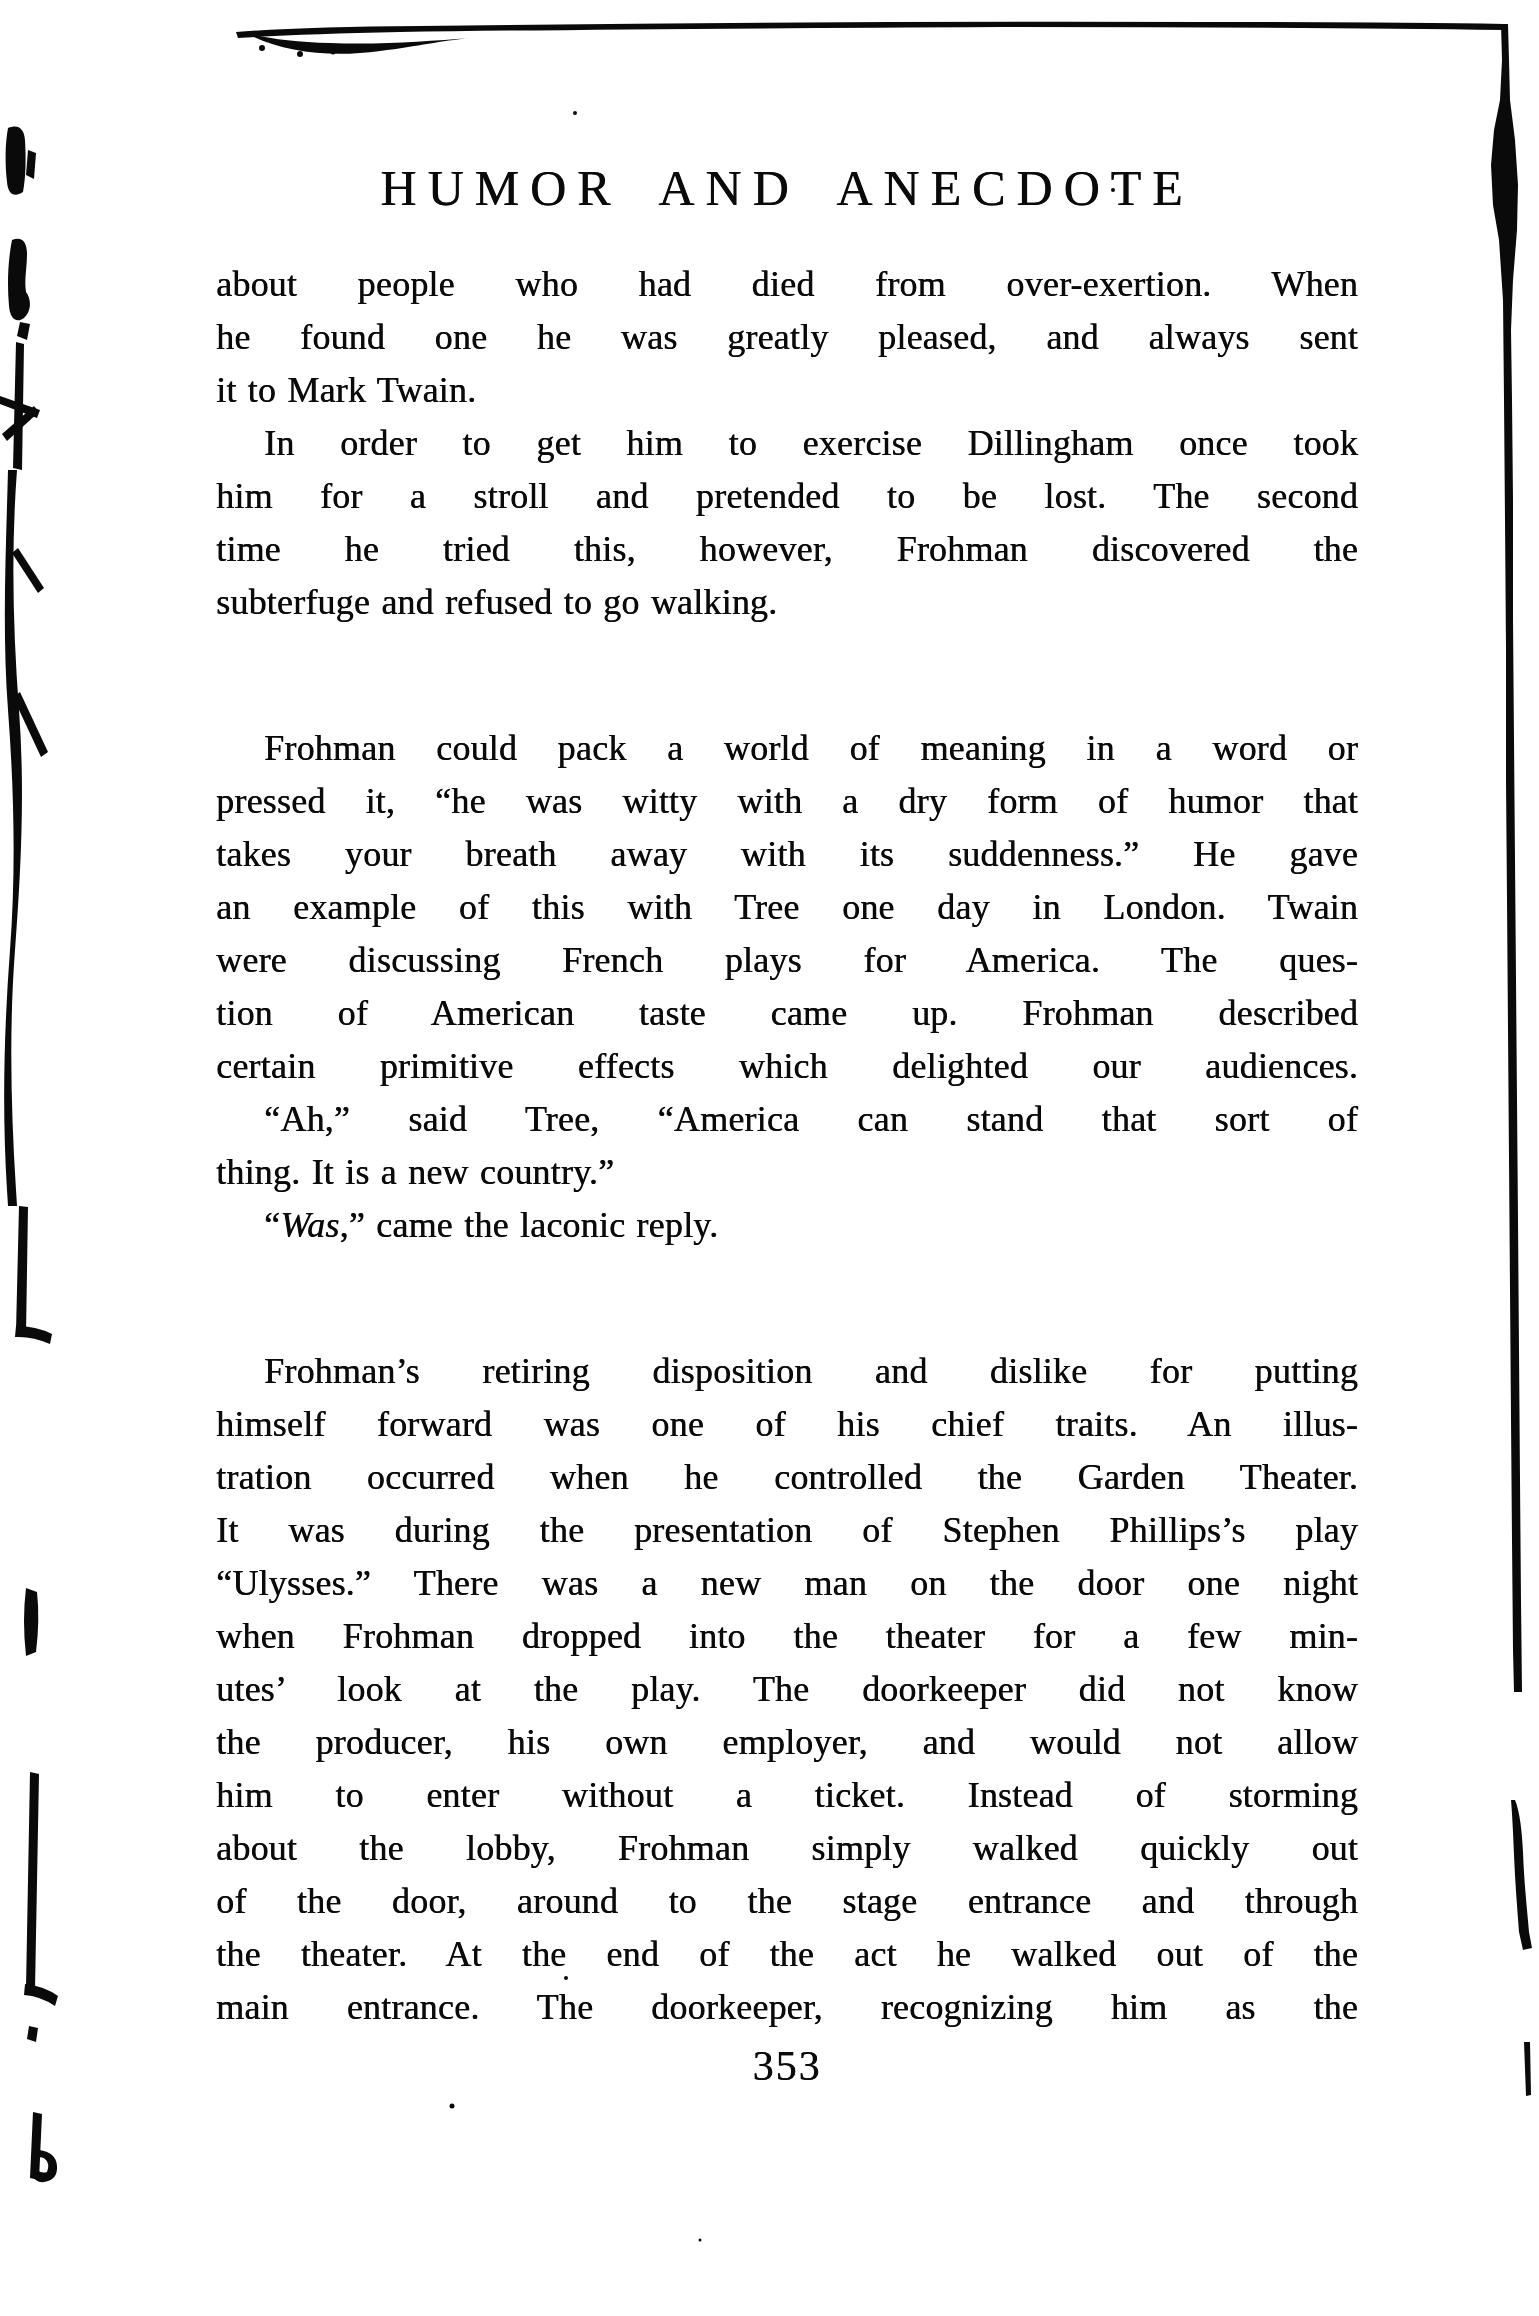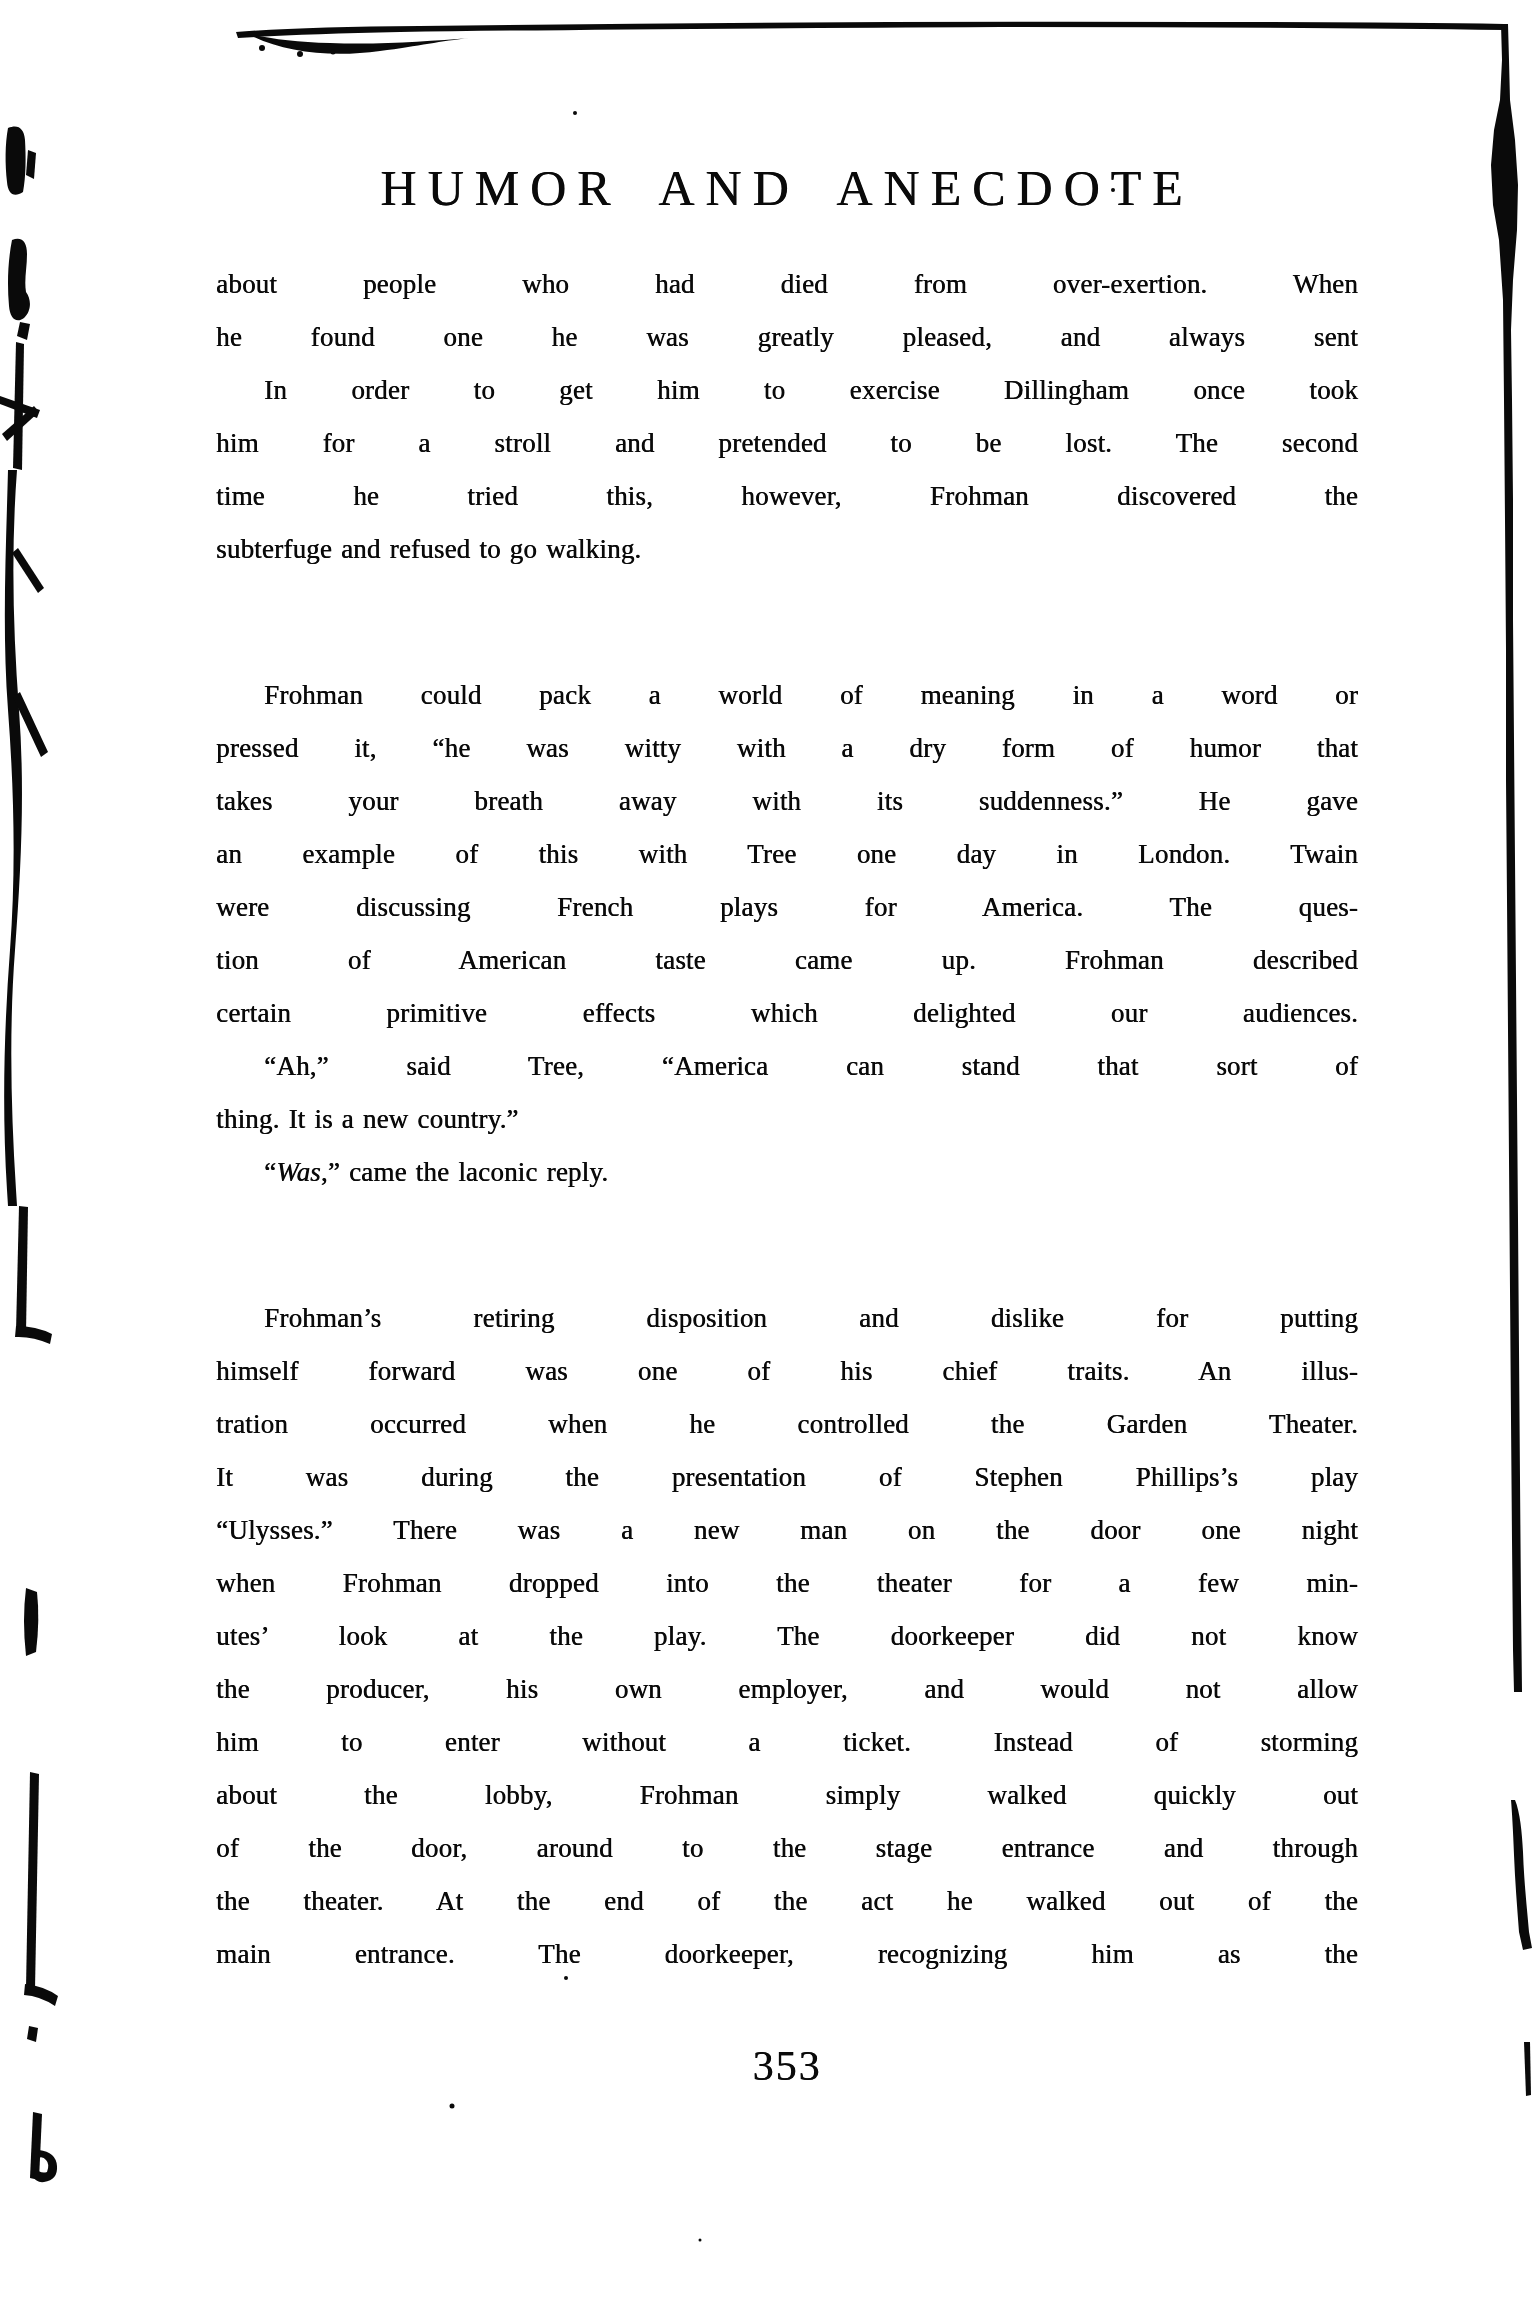--- a/index.html
+++ b/index.html
@@ -15,21 +15,21 @@
   .page-title{
     position:absolute;left:216px;top:158px;width:1142px;
     margin:0;text-align:center;
     font-size:50px;font-weight:normal;line-height:60px;
     letter-spacing:0.22em;word-spacing:0.32em;
     text-shadow:0.5px 0 0 currentColor;
     white-space:nowrap;
   }
   .page-text{
     position:absolute;left:216px;top:258px;width:1142px;
-    font-size:27px;line-height:53px;
+    font-size:36px;line-height:53px;
     text-shadow:0.5px 0 0 currentColor;
     letter-spacing:0.2px;word-spacing:2px;
   }
   .para{margin:0;}
   .para.gap{margin-top:93px;}
   .ln{text-align:justify;text-align-last:left;}
   .ln.jl{text-align-last:justify;}
   .ln.ind{text-indent:48px;}
   .it{font-style:italic;}
   .page-number{
@@ -82,20 +82,21 @@
     <circle cx="452" cy="2106" r="2.5"></circle>
     <circle cx="700" cy="2240" r="1.5"></circle>
   </svg>
 
   <h1 class="page-title">HUMOR AND ANECDOTE</h1>
 
   <div class="page-text">
       <div class="para">
         <div class="ln jl">about people who had died from over-exertion.  When</div>
         <div class="ln jl">he found one he was greatly pleased, and always sent</div>
+        <div class="ln">it to Mark Twain.</div>
       </div>
       <div class="para">
         <div class="ln jl ind">In order to get him to exercise Dillingham once took</div>
         <div class="ln jl">him for a stroll and pretended to be lost.  The second</div>
         <div class="ln jl">time he tried this, however, Frohman discovered the</div>
         <div class="ln">subterfuge and refused to go walking.</div>
       </div>
       <div class="para gap">
         <div class="ln jl ind">Frohman could pack a world of meaning in a word or</div>
         <div class="ln jl">pressed it, “he was witty with a dry form of humor that</div>

